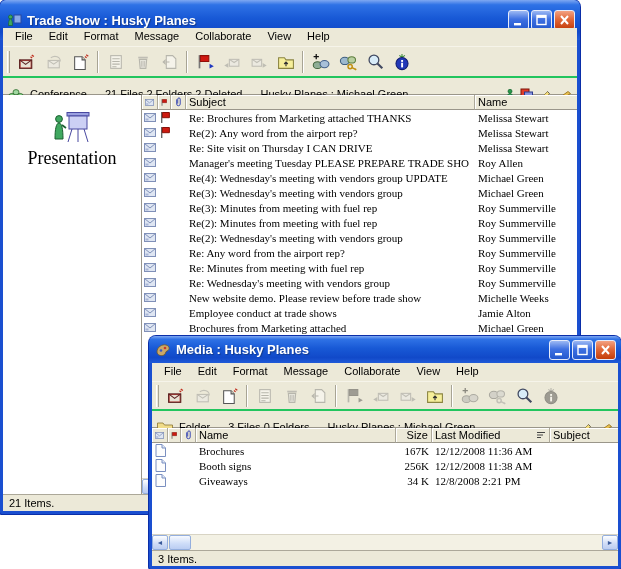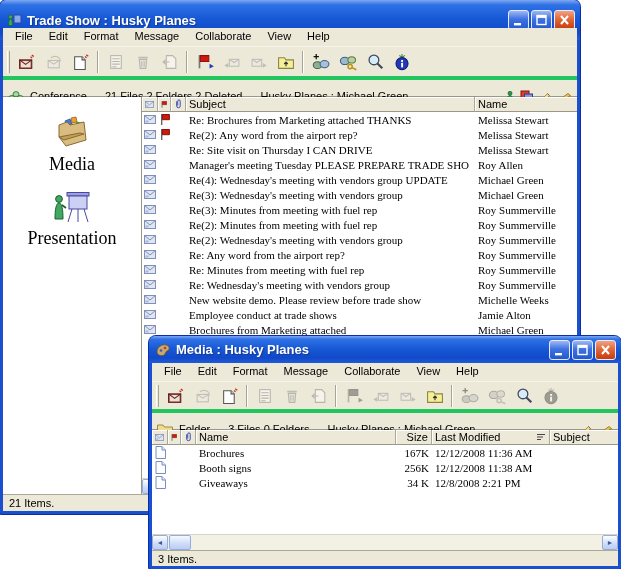--- a/index.html
+++ b/index.html
@@ -26,21 +26,21 @@
     border-top:1px solid #f6f4ea; flex:none; }
   .thandle { width:3px; height:22px; border-left:1px solid #fff; border-right:1px solid #a8a494;
     margin:0 3px 0 2px; }
   .tsep { width:2px; height:22px; border-left:1px solid #a8a494; border-right:1px solid #fff;
     margin:0 3px; }
   .tb { width:27px; height:25px; display:flex; align-items:center; justify-content:center;
     border-radius:3px; }
   .tb svg { width:18px; height:18px; }
   .tb.dis svg { filter:grayscale(1) opacity(.45); }
   .summary { height:19px; display:flex; align-items:center; font-size:11px; gap:6px;
-    padding:16px 6px 0 5px; border-top:4px solid #22c55e; border-bottom:1px solid #9a968a;
+    padding:16px 6px 0 5px; border-top:2px solid #22c55e; border-bottom:1px solid #9a968a;
     background:#ece9d8; flex:none; white-space:nowrap; }
   .summary .gap { width:6px; }
   .sright { margin-left:auto; display:flex; align-items:center; gap:6px; }
   .statusbar { height:17px; border-top:1px solid #aca899; background:#ece9d8;
     font-size:11px; display:flex; align-items:center; padding-left:6px; flex:none; }
   .content { flex:1; display:flex; overflow:hidden; background:#fff; position:relative; }
   
   .sidepane { width:139px; background:#fff; border-right:1px solid #9a968a;
     display:flex; flex-direction:column; align-items:center; flex:none; }
   .sideitem { display:flex; flex-direction:column; align-items:center; margin-top:16px; }
@@ -351,26 +351,20 @@
         <svg width="12" height="12">
             <use href="#i-pencil"></use>
           </svg>
         <svg width="14" height="10">
             <use href="#i-pen"></use>
           </svg>
       </span>
     </div>
     <div class="content">
       <div class="sidepane">
-        <div class="sideitem">
-          <svg width="38" height="38">
-              <use href="#i-mediafolder"></use>
-            </svg>
-          <span class="sidelabel">Media</span>
-        </div>
         <div class="sideitem">
           <svg width="40" height="34">
               <use href="#i-presentation"></use>
             </svg>
           <span class="sidelabel">Presentation</span>
         </div>
       </div>
       <div class="listpane">
         <div class="lheader">
           <span class="hcell c-ic">

